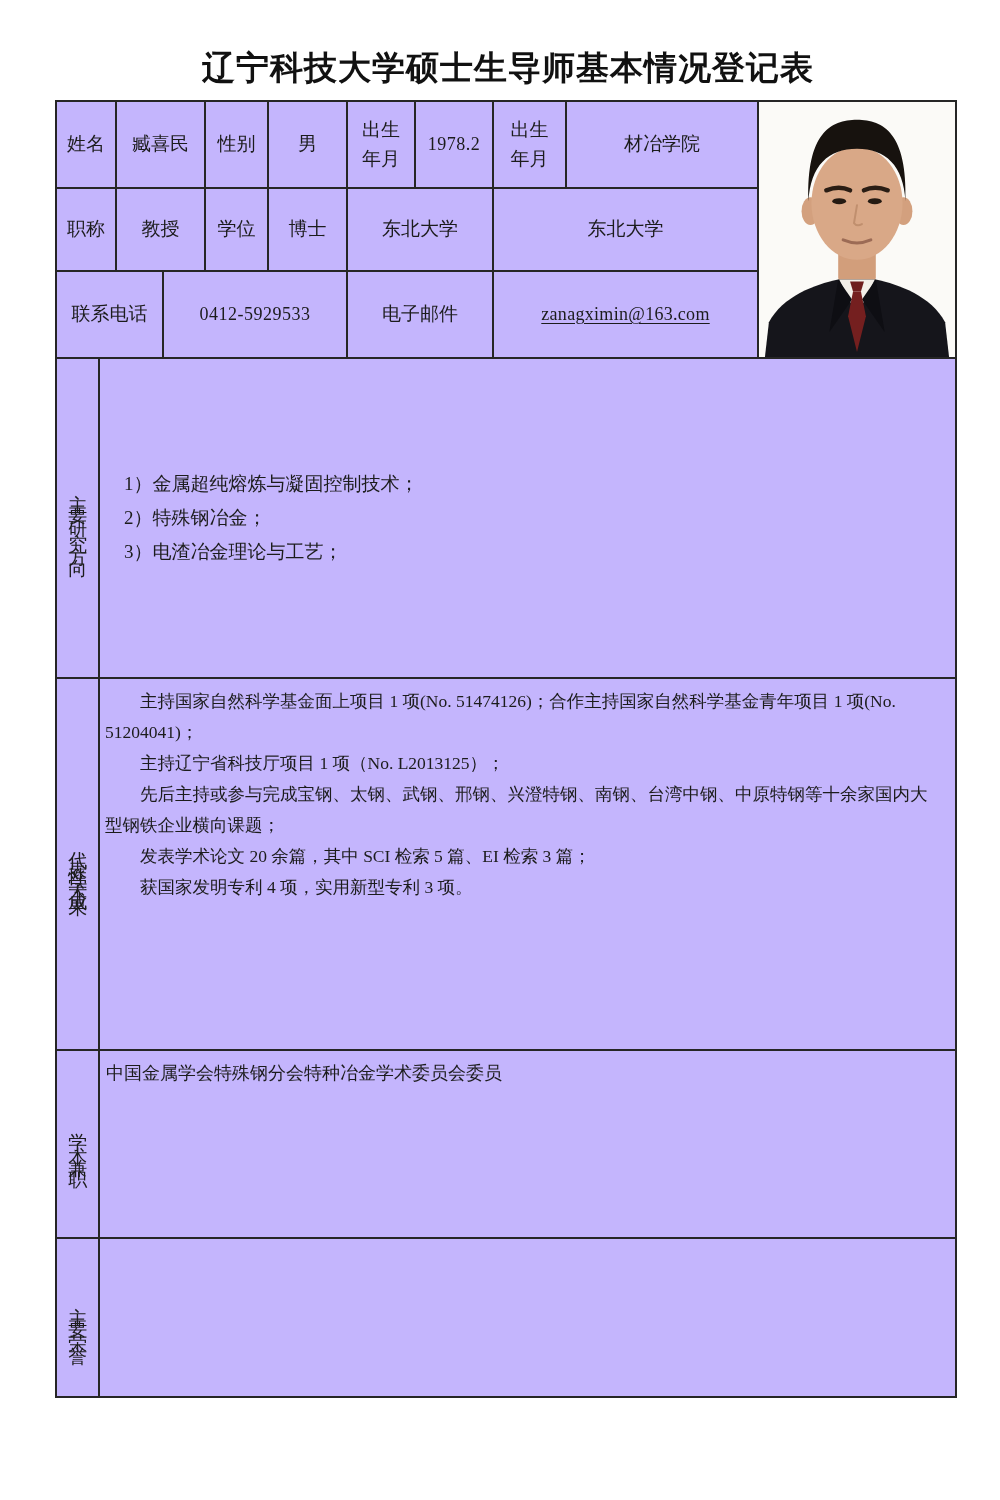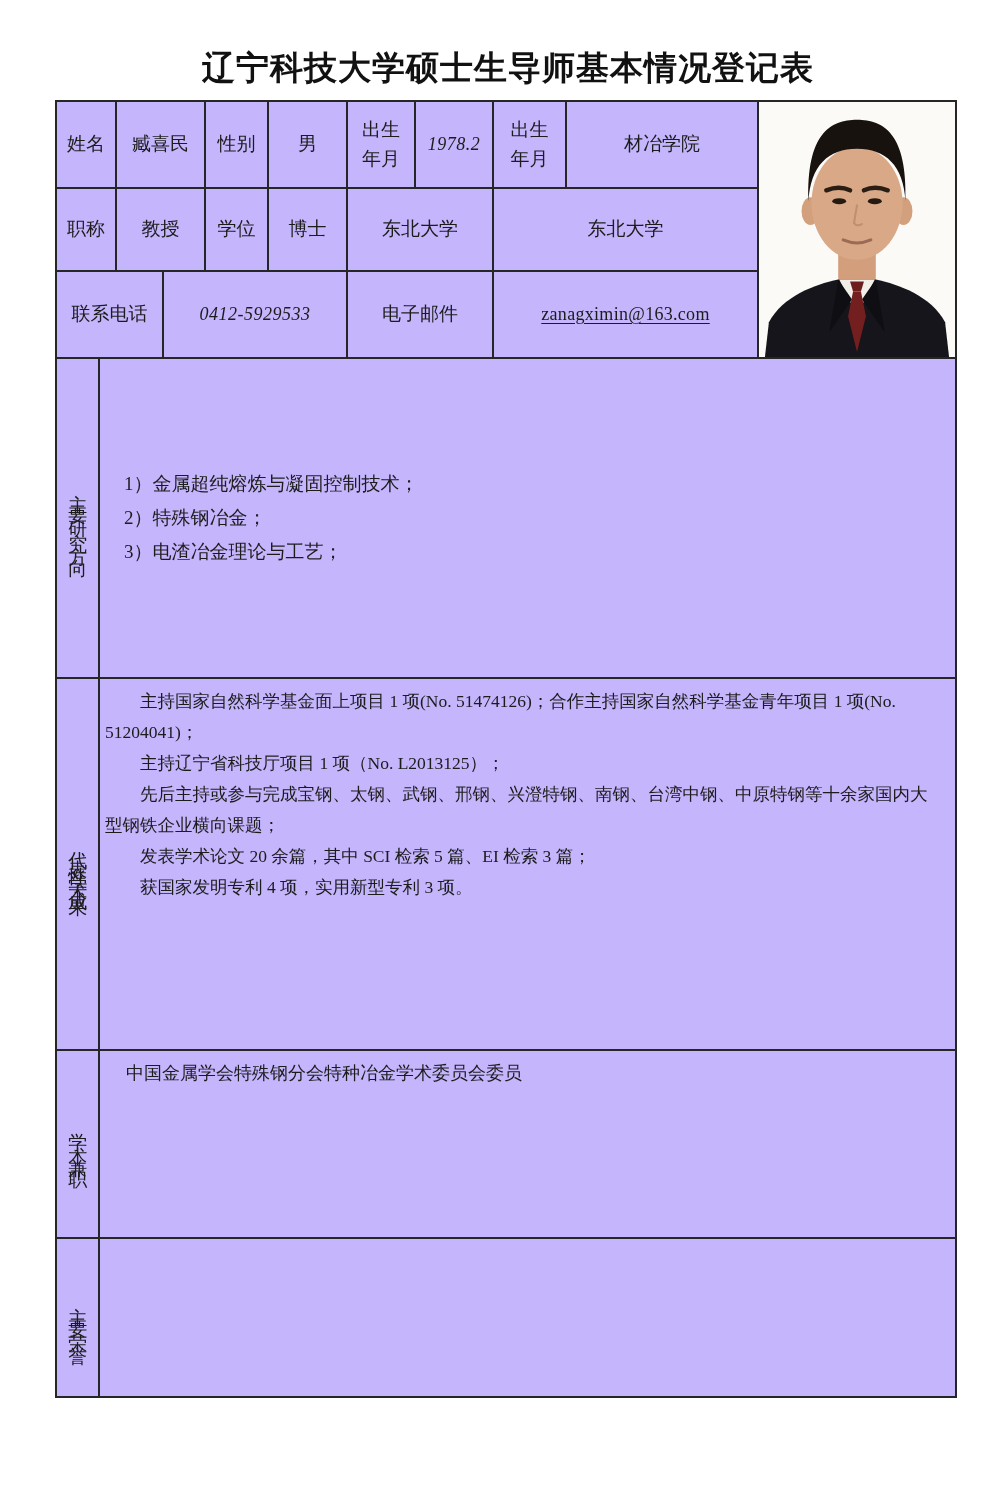--- a/index.html
+++ b/index.html
@@ -44,21 +44,21 @@
     display: flex;
     align-items: center;
     justify-content: center;
     font-size: 19px;
     line-height: 1.4;
     overflow: hidden;
   }
 
   .cell.wrap-label span { display: block; width: 2.2em; text-align: center; line-height: 1.5; }
 
-  .num { font-size: 18px; letter-spacing: 0.5px; font-style: italic; }
+  .num { font-size: 18px; letter-spacing: 0.5px; }
 
   .email-link {
     text-decoration: underline;
     text-underline-offset: 3px;
     color: #1c1c1c;
     font-size: 18px;
     letter-spacing: 0.3px;
     cursor: pointer;
   }
 
@@ -77,21 +77,21 @@
     justify-content: flex-start;
     font-size: 18px;
   }
 
   .research-content { justify-content: center; padding: 0 24px; }
   .research-content .r-item { line-height: 34px; font-size: 19px; }
 
   .achv-content { padding: 7px 12px 0 5px; }
   .achv-content p { text-indent: 2em; line-height: 31px; font-size: 17.5px; }
 
-  .plain-content { padding: 7px 12px 0 26px; }
+  .plain-content { padding: 7px 12px 0 6px; }
   .plain-content p { line-height: 30px; font-size: 18px; }
 
   .photo-cell { padding: 0; align-items: stretch; justify-content: stretch; background: #fbfaf7; }
   .photo-cell svg { width: 100%; height: 100%; display: block; }
 </style>
 </head>
 <body>
 
 <div class="sheet">
 

